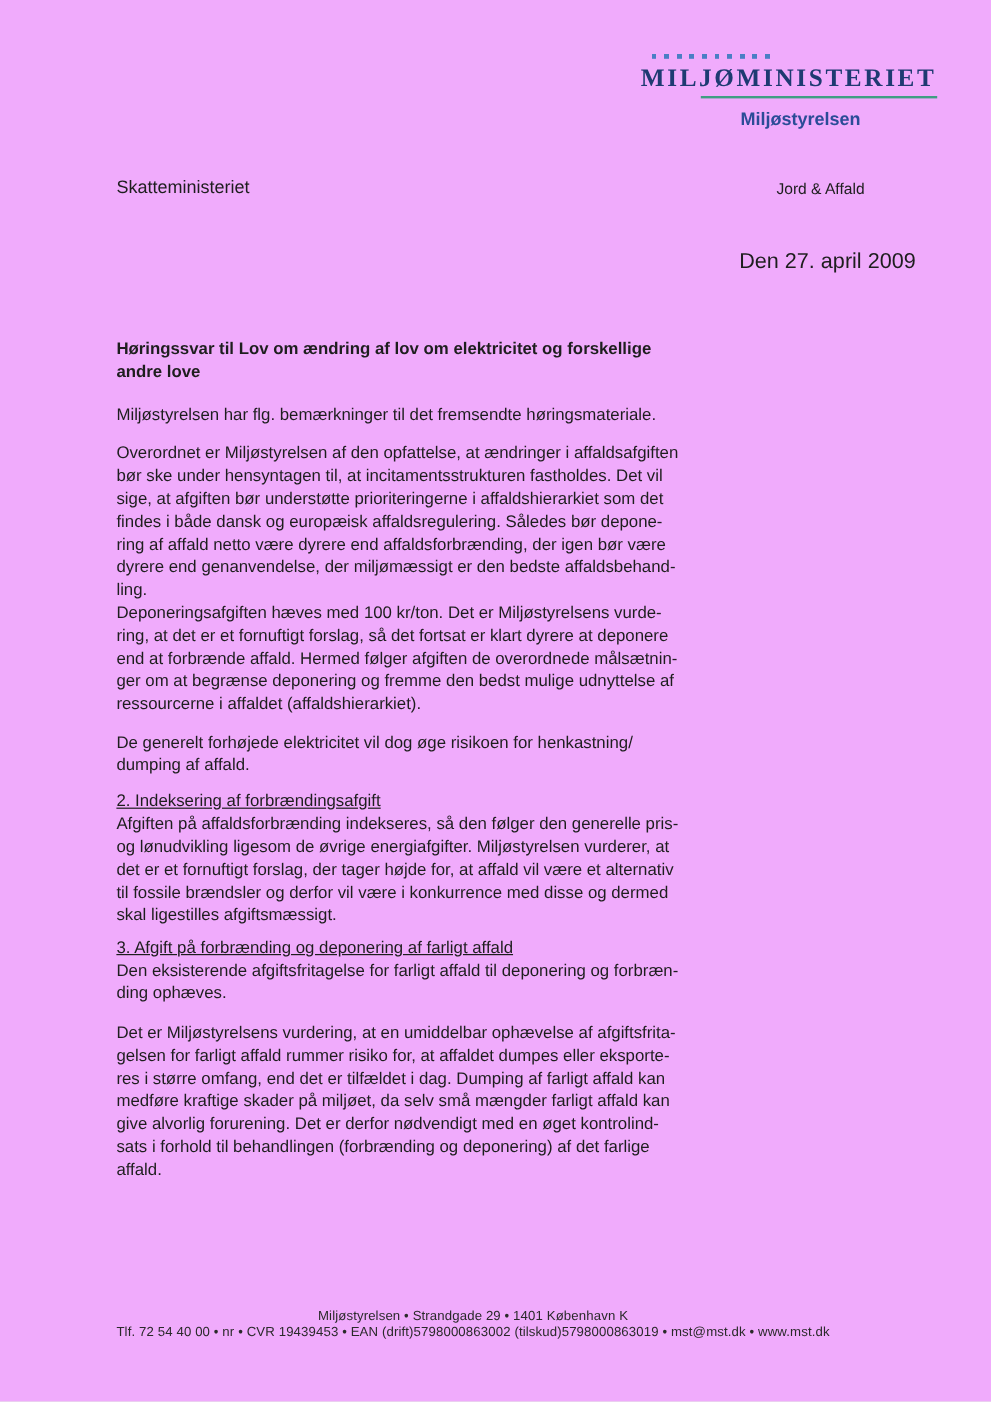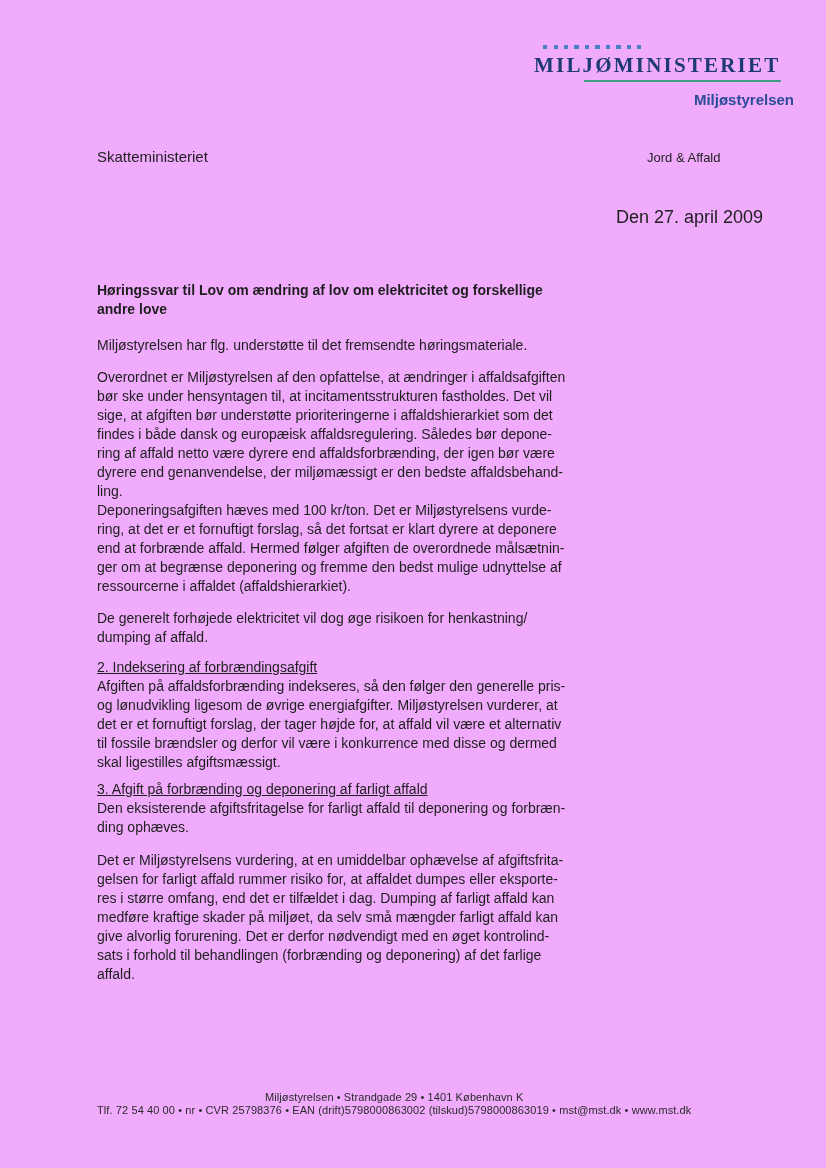--- a/index.html
+++ b/index.html
@@ -91,31 +91,31 @@
 </style>
 </head>
 <body>
 
 <div class="page">
 
   <div class="logo">
     <div class="logo-dots" style="background: repeating-linear-gradient(to right, rgb(74, 126, 197) 0px, rgb(74, 126, 197) 4px, transparent 4px, transparent 10.5px);"></div>
     <div class="logo-ministry" style="color: rgb(30, 58, 114);">MILJØMINISTERIET</div>
     <div class="logo-underline" style="background: rgb(63, 158, 130);"></div>
-    <div class="logo-agency" style="color: rgb(43, 76, 151); text-align: right;">Miljøstyrelsen</div>
+    <div class="logo-agency" style="color: rgb(43, 76, 151);">Miljøstyrelsen</div>
   </div>
 
   <div class="recipient">Skatteministeriet</div>
   <div class="department">Jord &amp; Affald</div>
   <div class="date">Den 27. april 2009</div>
 
   <div class="body-col">
     <p class="title">Høringssvar til Lov om ændring af lov om elektricitet og forskellige
 andre love</p>
-    <p class="para">Miljøstyrelsen har flg. understøtte til det fremsendte høringsmateriale.</p>
+    <p class="para">Miljøstyrelsen har flg. bemærkninger til det fremsendte høringsmateriale.</p>
     <p class="para mt13">Overordnet er Miljøstyrelsen af den opfattelse, at ændringer i affaldsafgiften
 bør ske under hensyntagen til, at incitamentsstrukturen fastholdes. Det vil
 sige, at afgiften bør understøtte prioriteringerne i affaldshierarkiet som det
 findes i både dansk og europæisk affaldsregulering. Således bør depone-
 ring af affald netto være dyrere end affaldsforbrænding, der igen bør være
 dyrere end genanvendelse, der miljømæssigt er den bedste affaldsbehand-
 ling.</p>
 
     <p class="para">Deponeringsafgiften hæves med 100 kr/ton. Det er Miljøstyrelsens vurde-
 ring, at det er et fornuftigt forslag, så det fortsat er klart dyrere at deponere
@@ -139,16 +139,16 @@
 gelsen for farligt affald rummer risiko for, at affaldet dumpes eller eksporte-
 res i større omfang, end det er tilfældet i dag. Dumping af farligt affald kan
 medføre kraftige skader på miljøet, da selv små mængder farligt affald kan
 give alvorlig forurening. Det er derfor nødvendigt med en øget kontrolind-
 sats i forhold til behandlingen (forbrænding og deponering) af det farlige
 affald.</p>
   </div>
 
   <div class="footer">
     <div>Miljøstyrelsen • Strandgade 29 • 1401 København K</div>
-    <div>Tlf. 72 54 40 00 • nr • CVR 25798376 • EAN (drift)5798000863002 (tilskud)5798000863019 • mst@mst.dk • www.mst.dk</div>
+    <div>Tlf. 72 54 40 00 • nr • CVR 19439453 • EAN (drift)5798000863002 (tilskud)5798000863019 • mst@mst.dk • www.mst.dk</div>
   </div>
 
 </div>
 
 </body></html>

